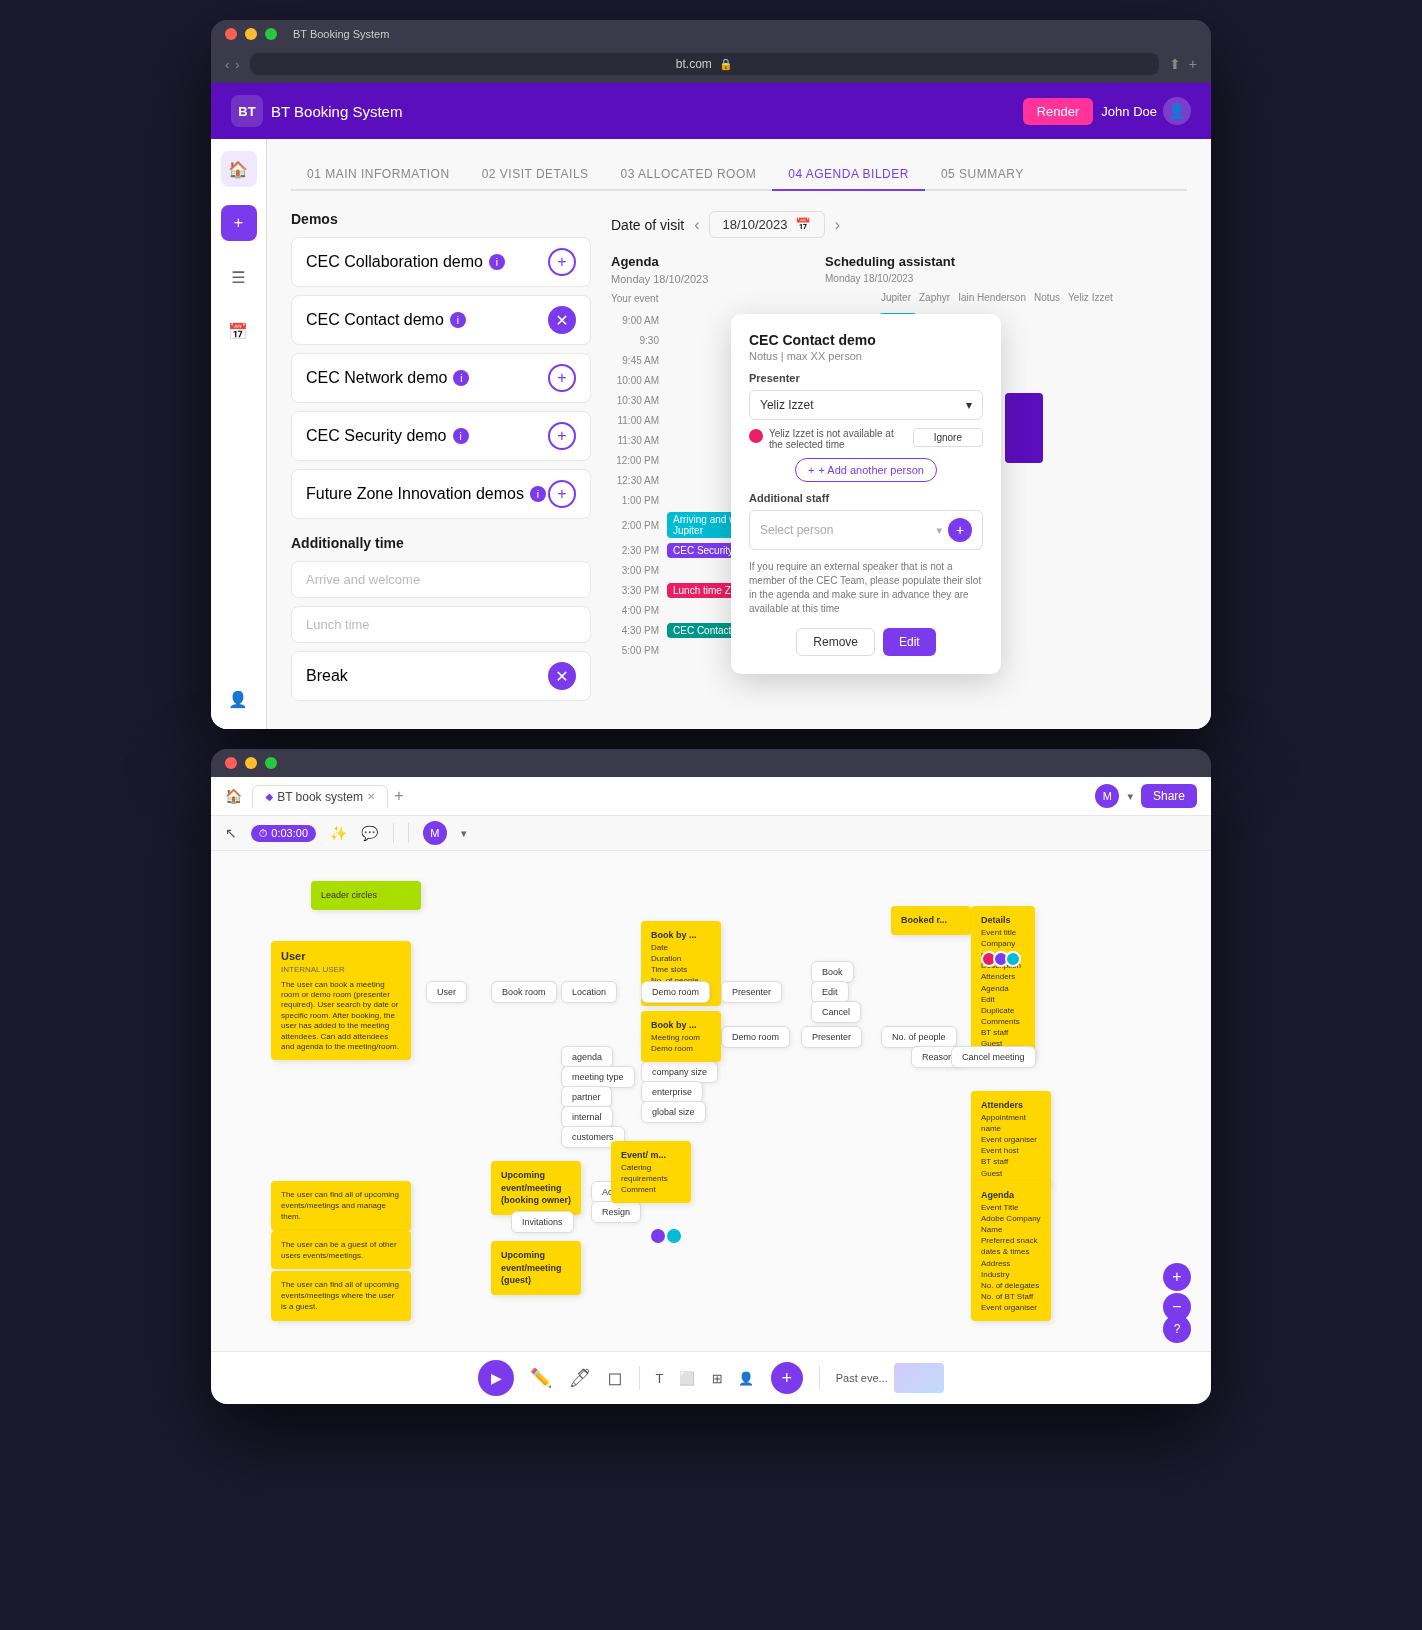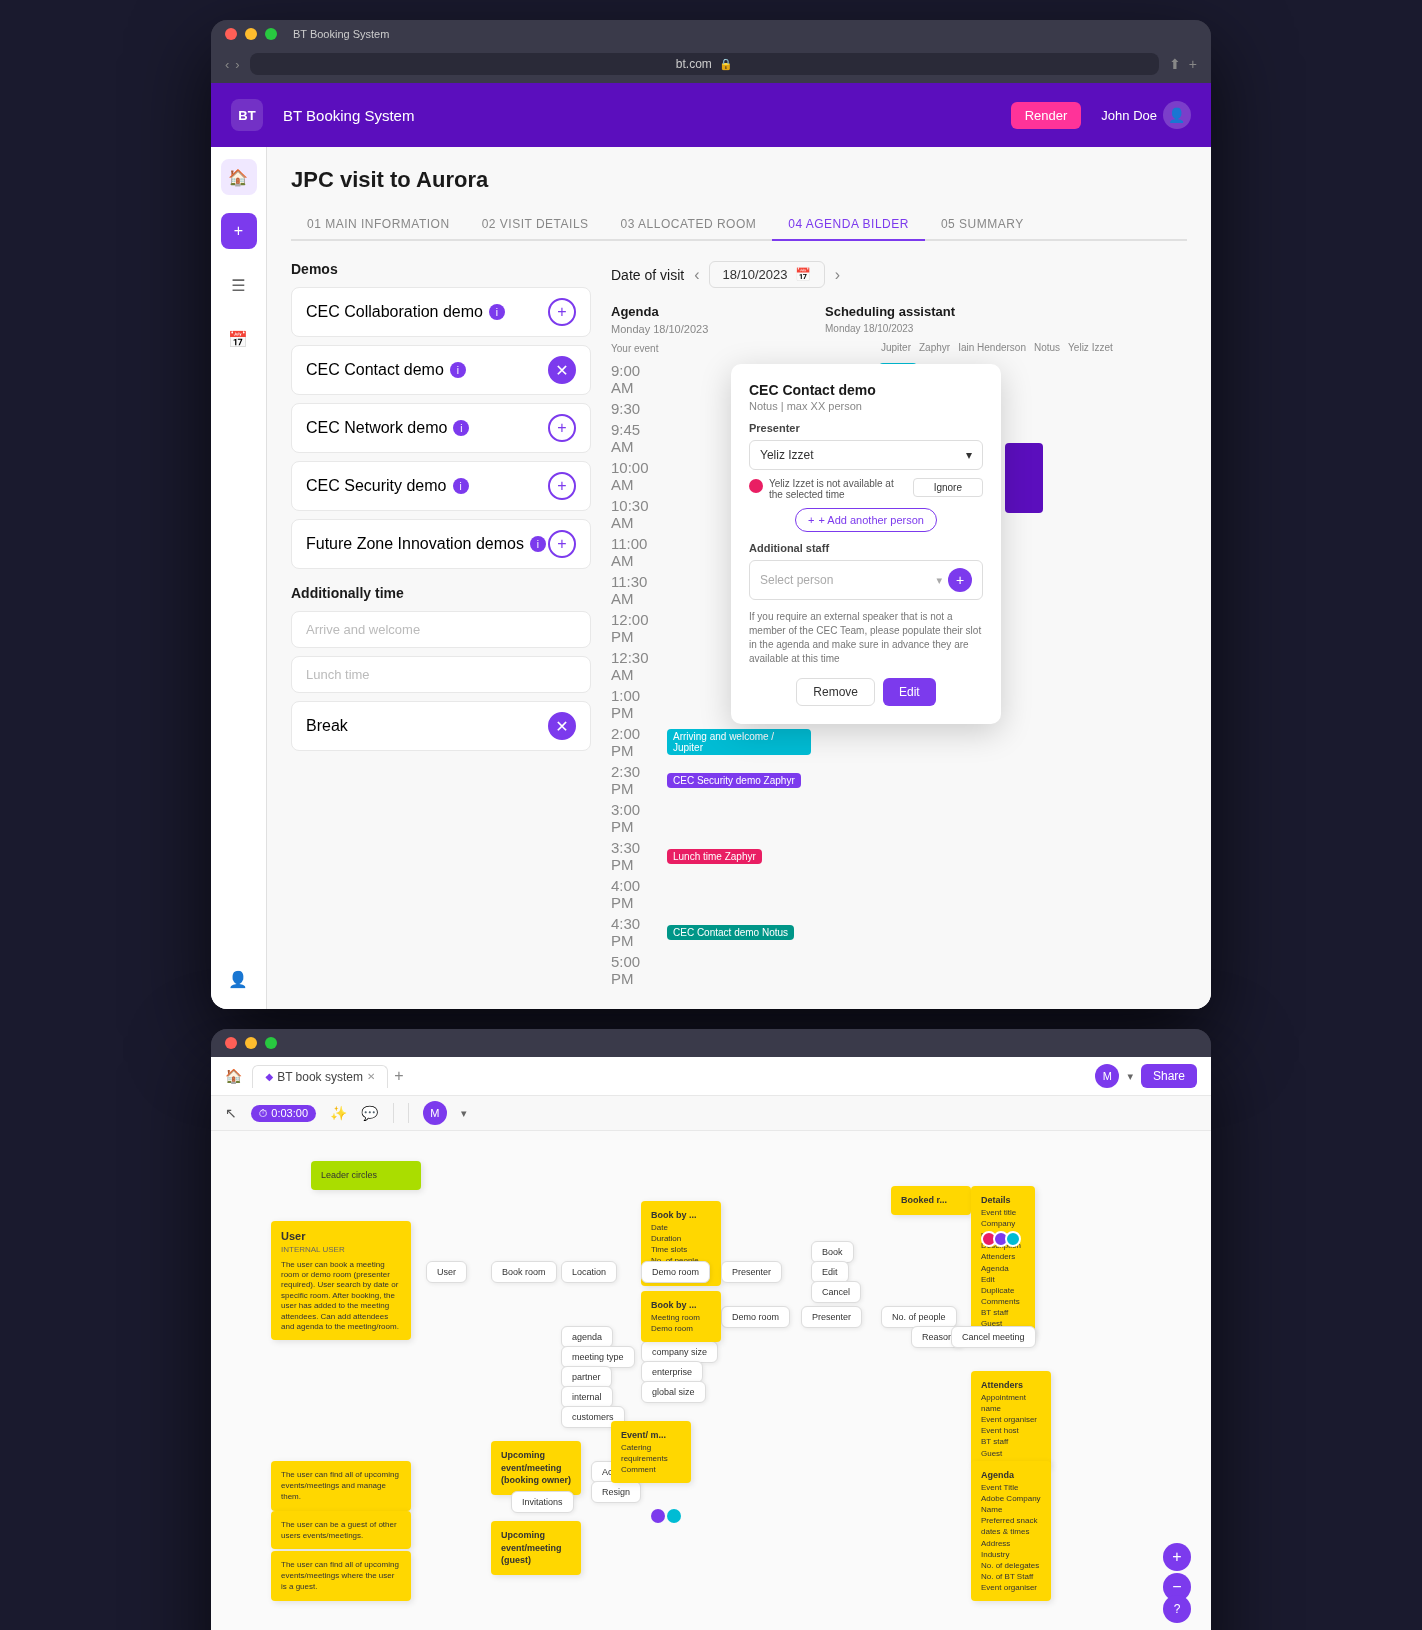--- a/index.html
+++ b/index.html
@@ -52,22 +52,22 @@
       background: #f5f5f5;
       min-height: 500px;
     }
 
     
     .top-nav {
       background: #5b0ebd;
       display: flex;
       align-items: center;
       padding: 0 20px;
-      height: 64px;
-      gap: 20px;
+      height: 56px;
+      gap: 8px;
     }
     .brand-logo {
       background: rgba(255,255,255,0.15);
       border-radius: 8px;
       width: 32px; height: 32px;
       display: flex; align-items: center; justify-content: center;
       color: white; font-weight: bold; font-size: 13px;
     }
     .brand-name { color: white; font-size: 15px; font-weight: 500; flex: 1; }
     .nav-render-btn {
@@ -181,21 +181,21 @@
     
     .split-panels { display: flex; gap: 14px; position: relative; }
 
     
     .agenda-panel { width: 200px; }
     .agenda-title { font-size: 13px; font-weight: 600; color: #1a1a1a; margin-bottom: 4px; }
     .agenda-subtitle { font-size: 11px; color: #888; margin-bottom: 8px; }
 
     .time-slots-list { font-size: 11px; color: #666; }
     .time-row { display: flex; gap: 8px; padding: 2px 0; align-items: center; min-height: 20px; }
-    .time-label { width: 48px; color: #888; font-size: 15px; flex-shrink: 0; }
+    .time-label { width: 48px; color: #888; font-size: 10px; flex-shrink: 0; text-align: right; }
     .event-block {
       border-radius: 4px;
       padding: 2px 6px;
       font-size: 10px;
       font-weight: 500;
     }
     .event-cyan { background: #00bcd4; color: white; }
     .event-purple { background: #7c3aed; color: white; }
     .event-pink { background: #e91e63; color: white; }
     .event-teal { background: #009688; color: white; }
@@ -420,21 +420,20 @@
       <div class="sidebar">
         <div class="sidebar-icon active">🏠</div>
         <div class="sidebar-icon add-btn">+</div>
         <div class="sidebar-icon">☰</div>
         <div class="sidebar-icon">📅</div>
         <div style="flex:1;"></div>
         <div class="sidebar-icon">👤</div>
       </div>
 
       <div class="main-content">
-        <h1 class="page-title">JPC visit to Aurora</h1>
 
         <div class="tabs">
           <div class="tab">01 MAIN INFORMATION</div>
           <div class="tab">02 VISIT DETAILS</div>
           <div class="tab">03 ALLOCATED ROOM</div>
           <div class="tab active">04 AGENDA BILDER</div>
           <div class="tab">05 SUMMARY</div>
         </div>
 
         <div class="two-col">

